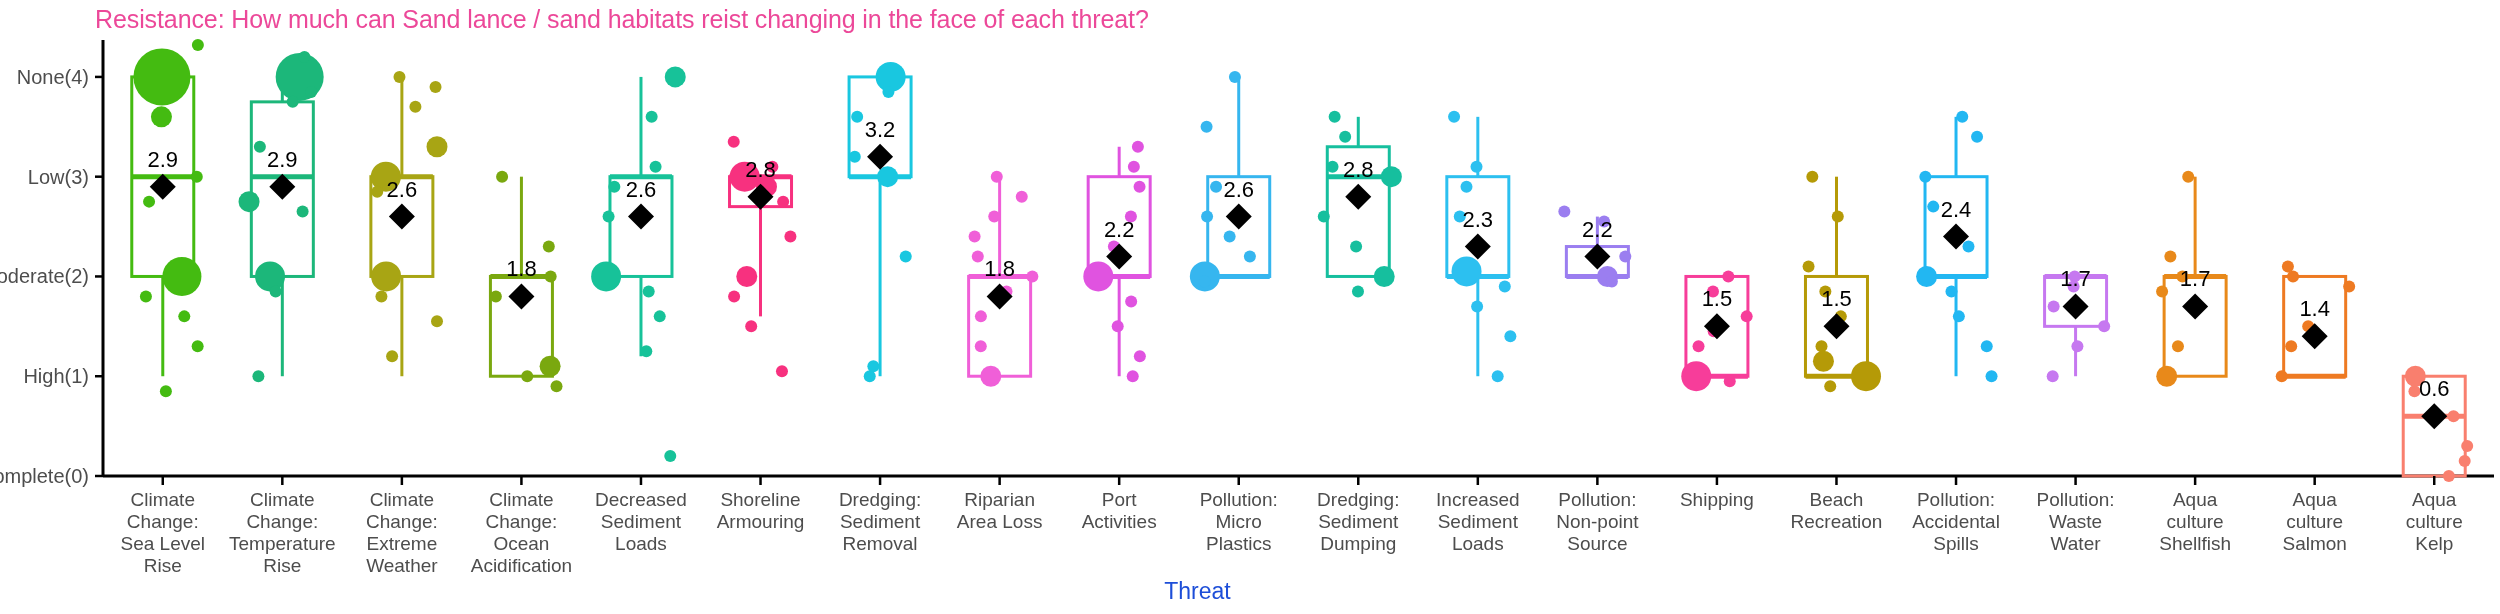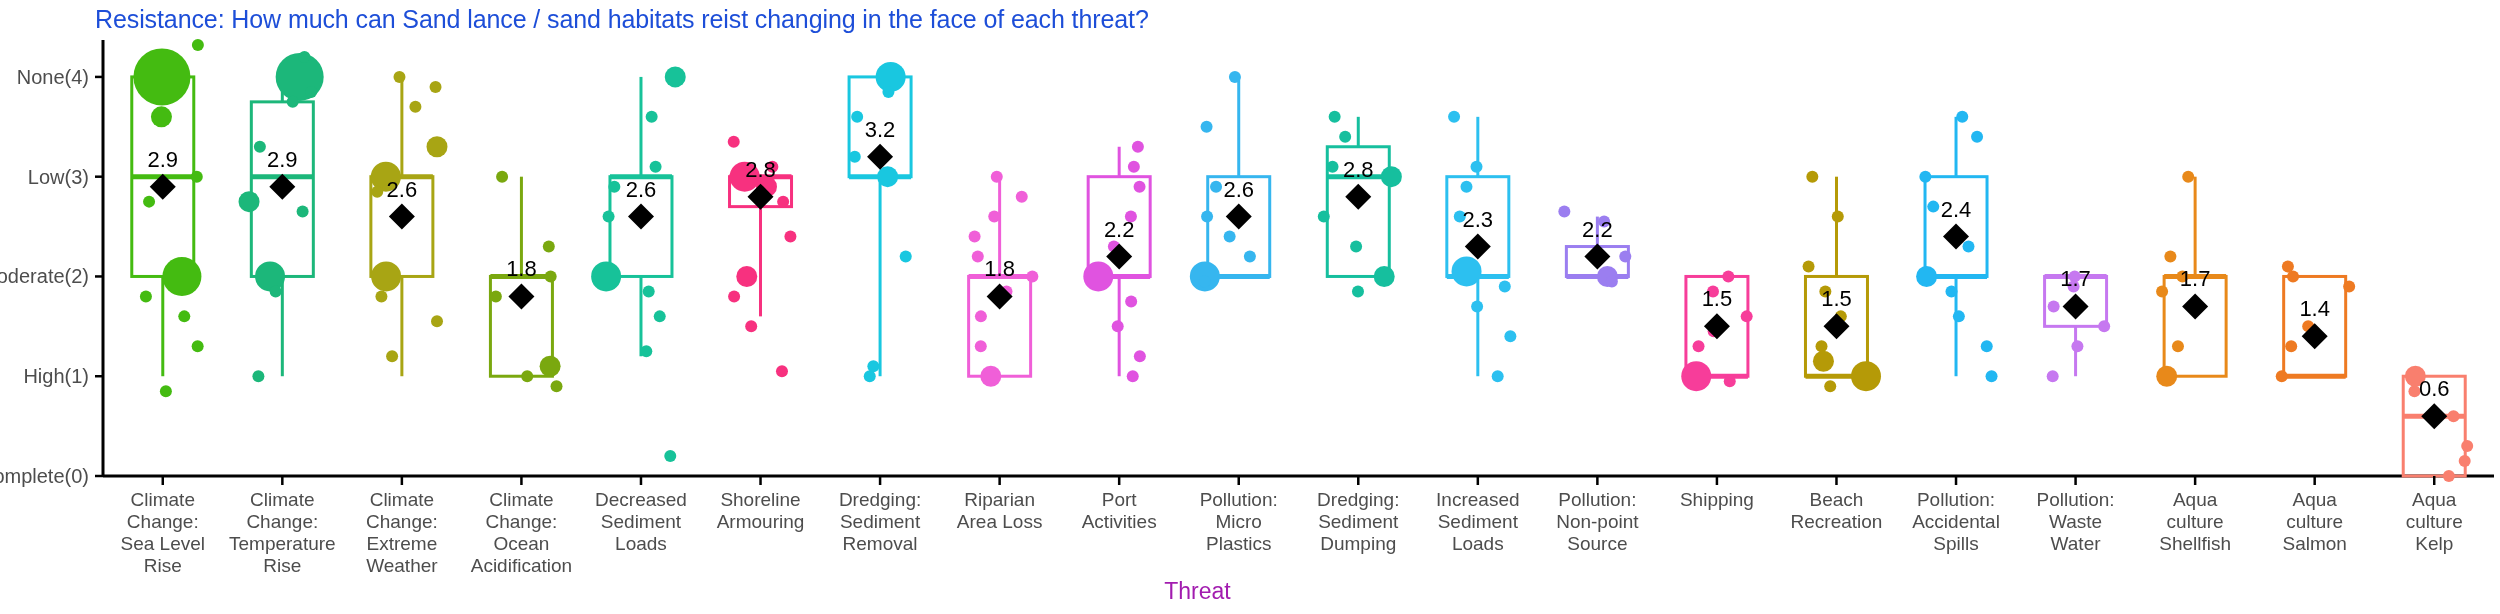--- a/index.html
+++ b/index.html
@@ -15,21 +15,21 @@
     width: 2500px;
     height: 614px;
     background: #ffffff;
     overflow: hidden;
   }
   #chart-title {
     position: absolute;
     left: 95px;
     top: 5px;
     font-size: 25px;
-    color: #1d4ed8;
+    color: #ec4899;
     white-space: nowrap;
     letter-spacing: -0.1px;
   }
   #plot-svg {
     position: absolute;
     left: 0;
     top: 0;
   }
   .tick-label-y {
     font-size: 20px;
@@ -48,21 +48,21 @@
     fill: #000000;
     text-anchor: middle;
     font-family: "Liberation Sans", sans-serif;
   }
   #x-axis-title {
     position: absolute;
     width: 2395px;
     text-align: center;
     top: 578px;
     font-size: 23px;
-    color: #a21caf;
+    color: #1d4ed8;
   }
 </style>
 </head>
 <body>
 
 <div id="page">
 
   <div id="chart-title">Resistance: How much can Sand lance / sand habitats reist changing in the face of each threat?</div>
 
   <svg id="plot-svg" width="2500" height="614">

